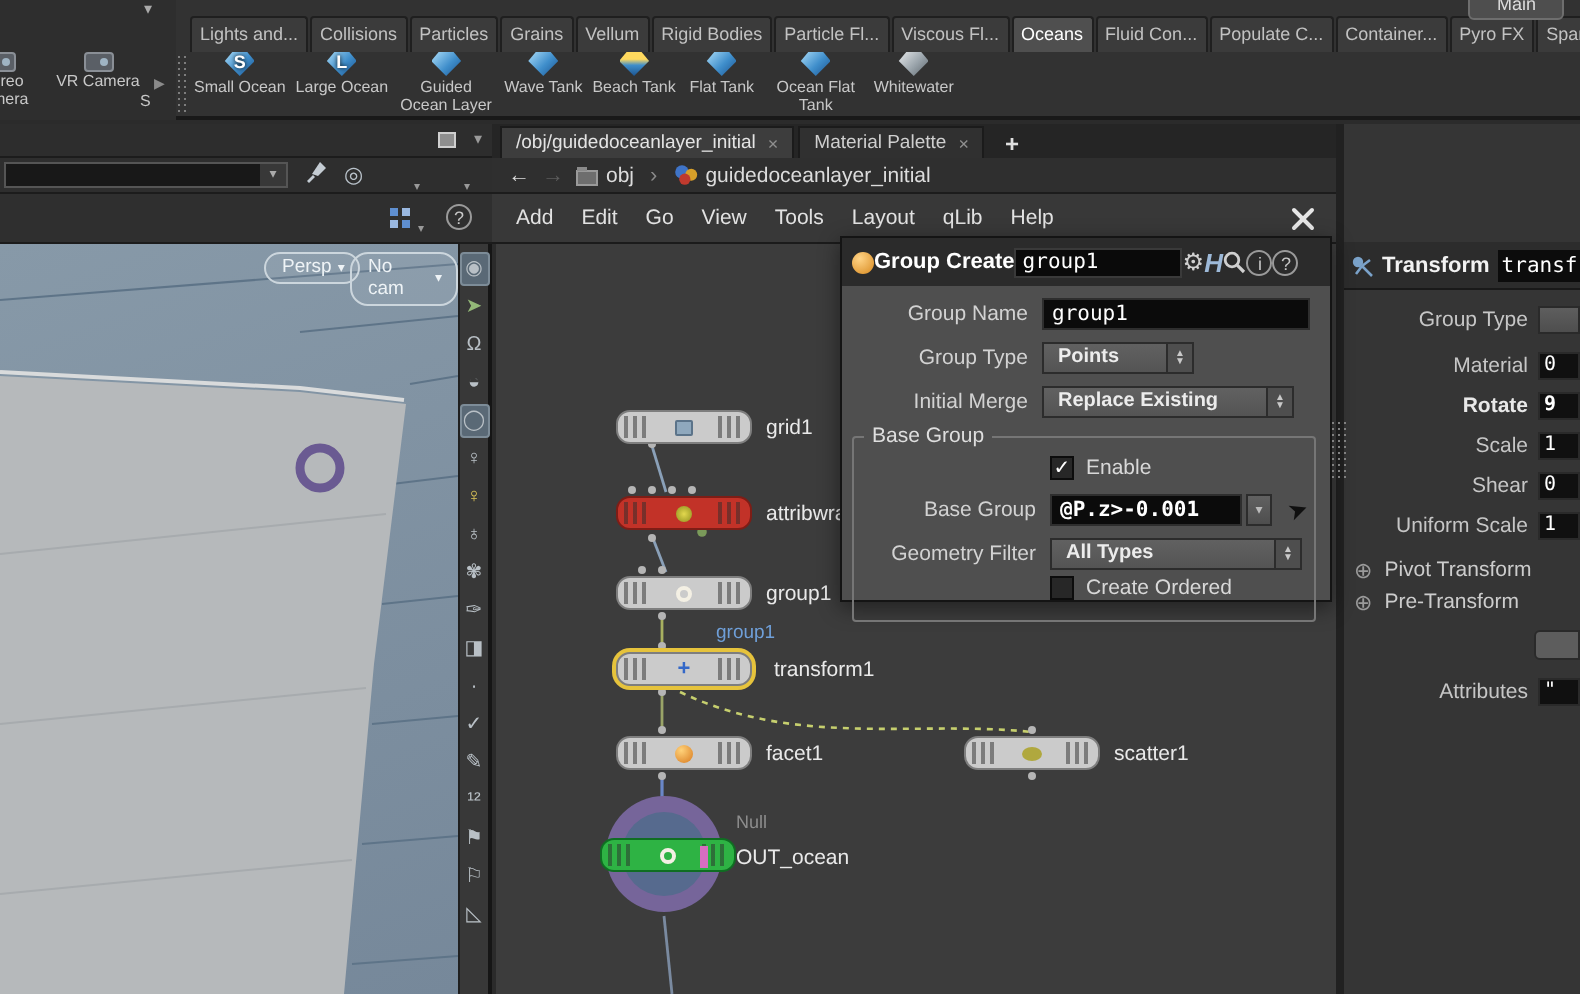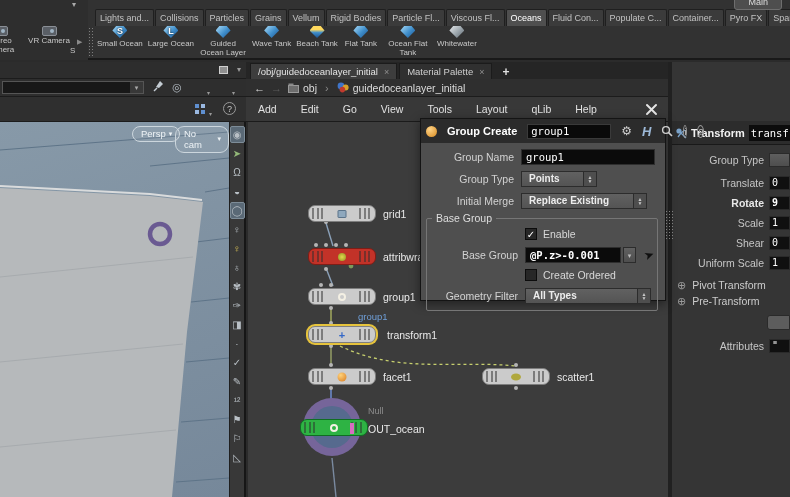--- a/index.html
+++ b/index.html
@@ -54,21 +54,21 @@
   .chev { color:#8a8a8a; font-size:11px; padding:0 2px; }
   .lp-row2 { position:absolute; left:0; top:79px; width:246px; height:18px; background:#2e2e2e; border-bottom:1px solid #1c1c1c; }
   .combo { position:absolute; left:2px; top:2px; width:142px; height:13px; background:#181818; border:1px solid #555; display:flex; }
   .combo .dd-btn { margin-left:auto; width:13px; background:#383838; color:#aaa; font-size:7px; text-align:center; line-height:12px; }
   .lp-row2 .ic { position:absolute; top:1px; font-size:11px; color:#b9c2ca; }
   .cube-ic { width:11px; height:11px; background:linear-gradient(135deg,#c2ccd4,#77828c); clip-path:polygon(50% 0,100% 25%,100% 75%,50% 100%,0 75%,0 25%); }
   .sphere-ic { width:10px; height:10px; border-radius:50%; background:radial-gradient(circle at 35% 30%,#9fc4ee,#2f64a8); }
   .tiny-dd { font-size:6px; color:#999; position:absolute; top:10px; }
   .lp-row3 { position:absolute; left:0; top:97px; width:246px; height:25px; background:#2f2f2f; border-bottom:1px solid #1c1c1c; }
   .circled { display:inline-block; width:13px; height:13px; border:1px solid #9a9a9a; border-radius:50%; color:#c8c8c8; font-size:9px; text-align:center; line-height:12px; }
-  .menurow { position:absolute; left:246px; top:97px; width:422px; height:25px; background:#383838; border-bottom:1px solid #1b1b1b; display:flex; align-items:center; gap:24px; padding:0 10px 0 12px; }
+  .menurow { position:absolute; left:246px; top:97px; width:422px; height:25px; background:#383838; border-bottom:1px solid #1b1b1b; display:flex; align-items:center; gap:14px; padding:0 10px 0 12px; }
   .menurow .mi { color:#e2e2e2; font-size:10.5px; cursor:default; }
   .ptoolrow { position:absolute; left:672px; top:97px; width:118px; height:25px; background:#383838; border-bottom:1px solid #1b1b1b; display:flex; align-items:center; gap:7px; padding-left:3px; }
 
   
   .viewport { position:absolute; left:0; top:122px; width:229px; height:375px; background:linear-gradient(160deg,#8799a8,#76889a); overflow:hidden; }
   .pill { position:absolute; top:4px; display:flex; align-items:center; gap:3px; padding:1px 7px 2px 8px;
     border:1px solid #ccd6dd; border-radius:9px; color:#eef3f6; font-size:9.5px; background:rgba(255,255,255,0.07); cursor:default; }
   .pill .pd { font-size:7px; }
   .vstrip { position:absolute; left:229px; top:122px; width:17px; height:375px; background:#383838; border-left:1px solid #1f1f1f; border-right:2px solid #161616;
     display:flex; flex-direction:column; align-items:center; padding-top:3px; }
@@ -94,21 +94,21 @@
   .nlabel { position:absolute; left:74px; top:2px; color:#e9e9e9; font-size:10.5px; white-space:nowrap; }
   .ntag { position:absolute; color:#6f9fd8; font-size:9.5px; }
   .ntype { position:absolute; color:#8d8d8d; font-size:9px; }
   .out-halo { position:absolute; width:58px; height:58px; border-radius:50%; background:#76659a; }
   .out-halo .inner { position:absolute; left:8px; top:8px; width:42px; height:42px; border-radius:50%; background:#566a8e; }
   .node.green { background:#2eb344; border-color:#0f6e22; }
   .pinkbit { position:absolute; right:13px; top:3px; width:4px; height:11px; background:#d86ec0; }
 
   
   .dialog { position:absolute; left:420px; top:118px; width:246px; height:183px; z-index:10; border:1px solid #141414; background:#4f4f4f; box-shadow:0 3px 10px rgba(0,0,0,.45); }
-  .dtitle { height:24px; background:#2b2b2b; display:flex; align-items:center; gap:10px; padding:0 5px; }
+  .dtitle { height:24px; background:#2b2b2b; display:flex; align-items:center; gap:0; padding:0 5px; }
   .odot { width:11px; height:11px; border-radius:50%; background:radial-gradient(circle at 35% 30%,#ffd487,#d88a20); flex:none; }
   .dtitle .t { color:#ffffff; font-weight:bold; font-size:11px; white-space:nowrap; }
   .dtitle input { width:84px; height:15px; background:#0a0a0a; border:1px solid #3a3a3a; color:#fff; font-size:10.5px; padding:0 3px; }
   .dico { color:#d0d0d0; font-size:12px; line-height:1; flex:none; cursor:default; }
   .hlogo { color:#9db9d8; font-weight:bold; font-style:italic; font-size:13px; }
   .dbody { padding:4px 5px 0 3px; }
   .drow { display:flex; align-items:center; height:19px; margin-bottom:3px; }
   .dlabel { width:90px; text-align:right; color:#d2d2d2; font-size:10.5px; margin-right:7px; flex:none; }
   .dinput { height:16px; background:#0b0b0b; border:1px solid #2e2e2e; color:#fff; font-size:10.5px; padding:0 4px; }
   .dd { height:16px; background:linear-gradient(#616161,#545454); border:1px solid #2c2c2c; color:#ececec; font-size:10px; font-weight:bold;
@@ -525,35 +525,35 @@
         <span class="dlabel"></span>
         <span class="cb">✓</span>
         <span class="cb-label">Enable</span>
       </div>
       <div class="drow">
         <span class="dlabel">Base Group</span>
         <input class="dinput mono" style="width: 96px; font-weight: bold;" readonly="" value="@P.z&gt;-0.001">
         <span class="dd-mini">▾</span>
         <span class="pick-arrow">➤</span>
       </div>
-      <div class="drow" style="height:16px;">
-        <span class="dlabel"></span>
-        <span class="cb"></span>
-        <span class="cb-label">Create Ordered</span>
-      </div>
       <div class="drow" style="margin-bottom:0;">
         <span class="dlabel">Geometry Filter</span>
         <div class="dd" style="width:126px;">
           <span>All Types</span>
           <span class="spin">
               <span>▲</span>
               <span>▼</span>
             </span>
         </div>
       </div>
+      <div class="drow" style="height:16px;">
+        <span class="dlabel"></span>
+        <span class="cb"></span>
+        <span class="cb-label">Create Ordered</span>
+      </div>
     </div>
   </div>
 </div>
 
 <div class="vdiv"></div>
 <div class="vdiv-handle"></div>
 
 <div class="ppane">
   <div class="phead">
     <span>
@@ -564,21 +564,21 @@
     </span>
     <span class="t">Transform</span>
     <input class="mono" readonly="" value="transform1" style="">
   </div>
   <div class="prows">
     <div class="tp-row">
       <span class="tp-label">Group Type</span>
       <span class="tp-field gray"></span>
     </div>
     <div class="tp-row" style="margin-top:3px;">
-      <span class="tp-label">Translate</span>
+      <span class="tp-label">Material</span>
       <span class="tp-field mono">0</span>
     </div>
     <div class="tp-row">
       <span class="tp-label" style="font-weight:bold;color:#e8e8e8;">Rotate</span>
       <span class="tp-field mono" style="font-weight:bold;">9</span>
     </div>
     <div class="tp-row">
       <span class="tp-label">Scale</span>
       <span class="tp-field mono">1</span>
     </div>

